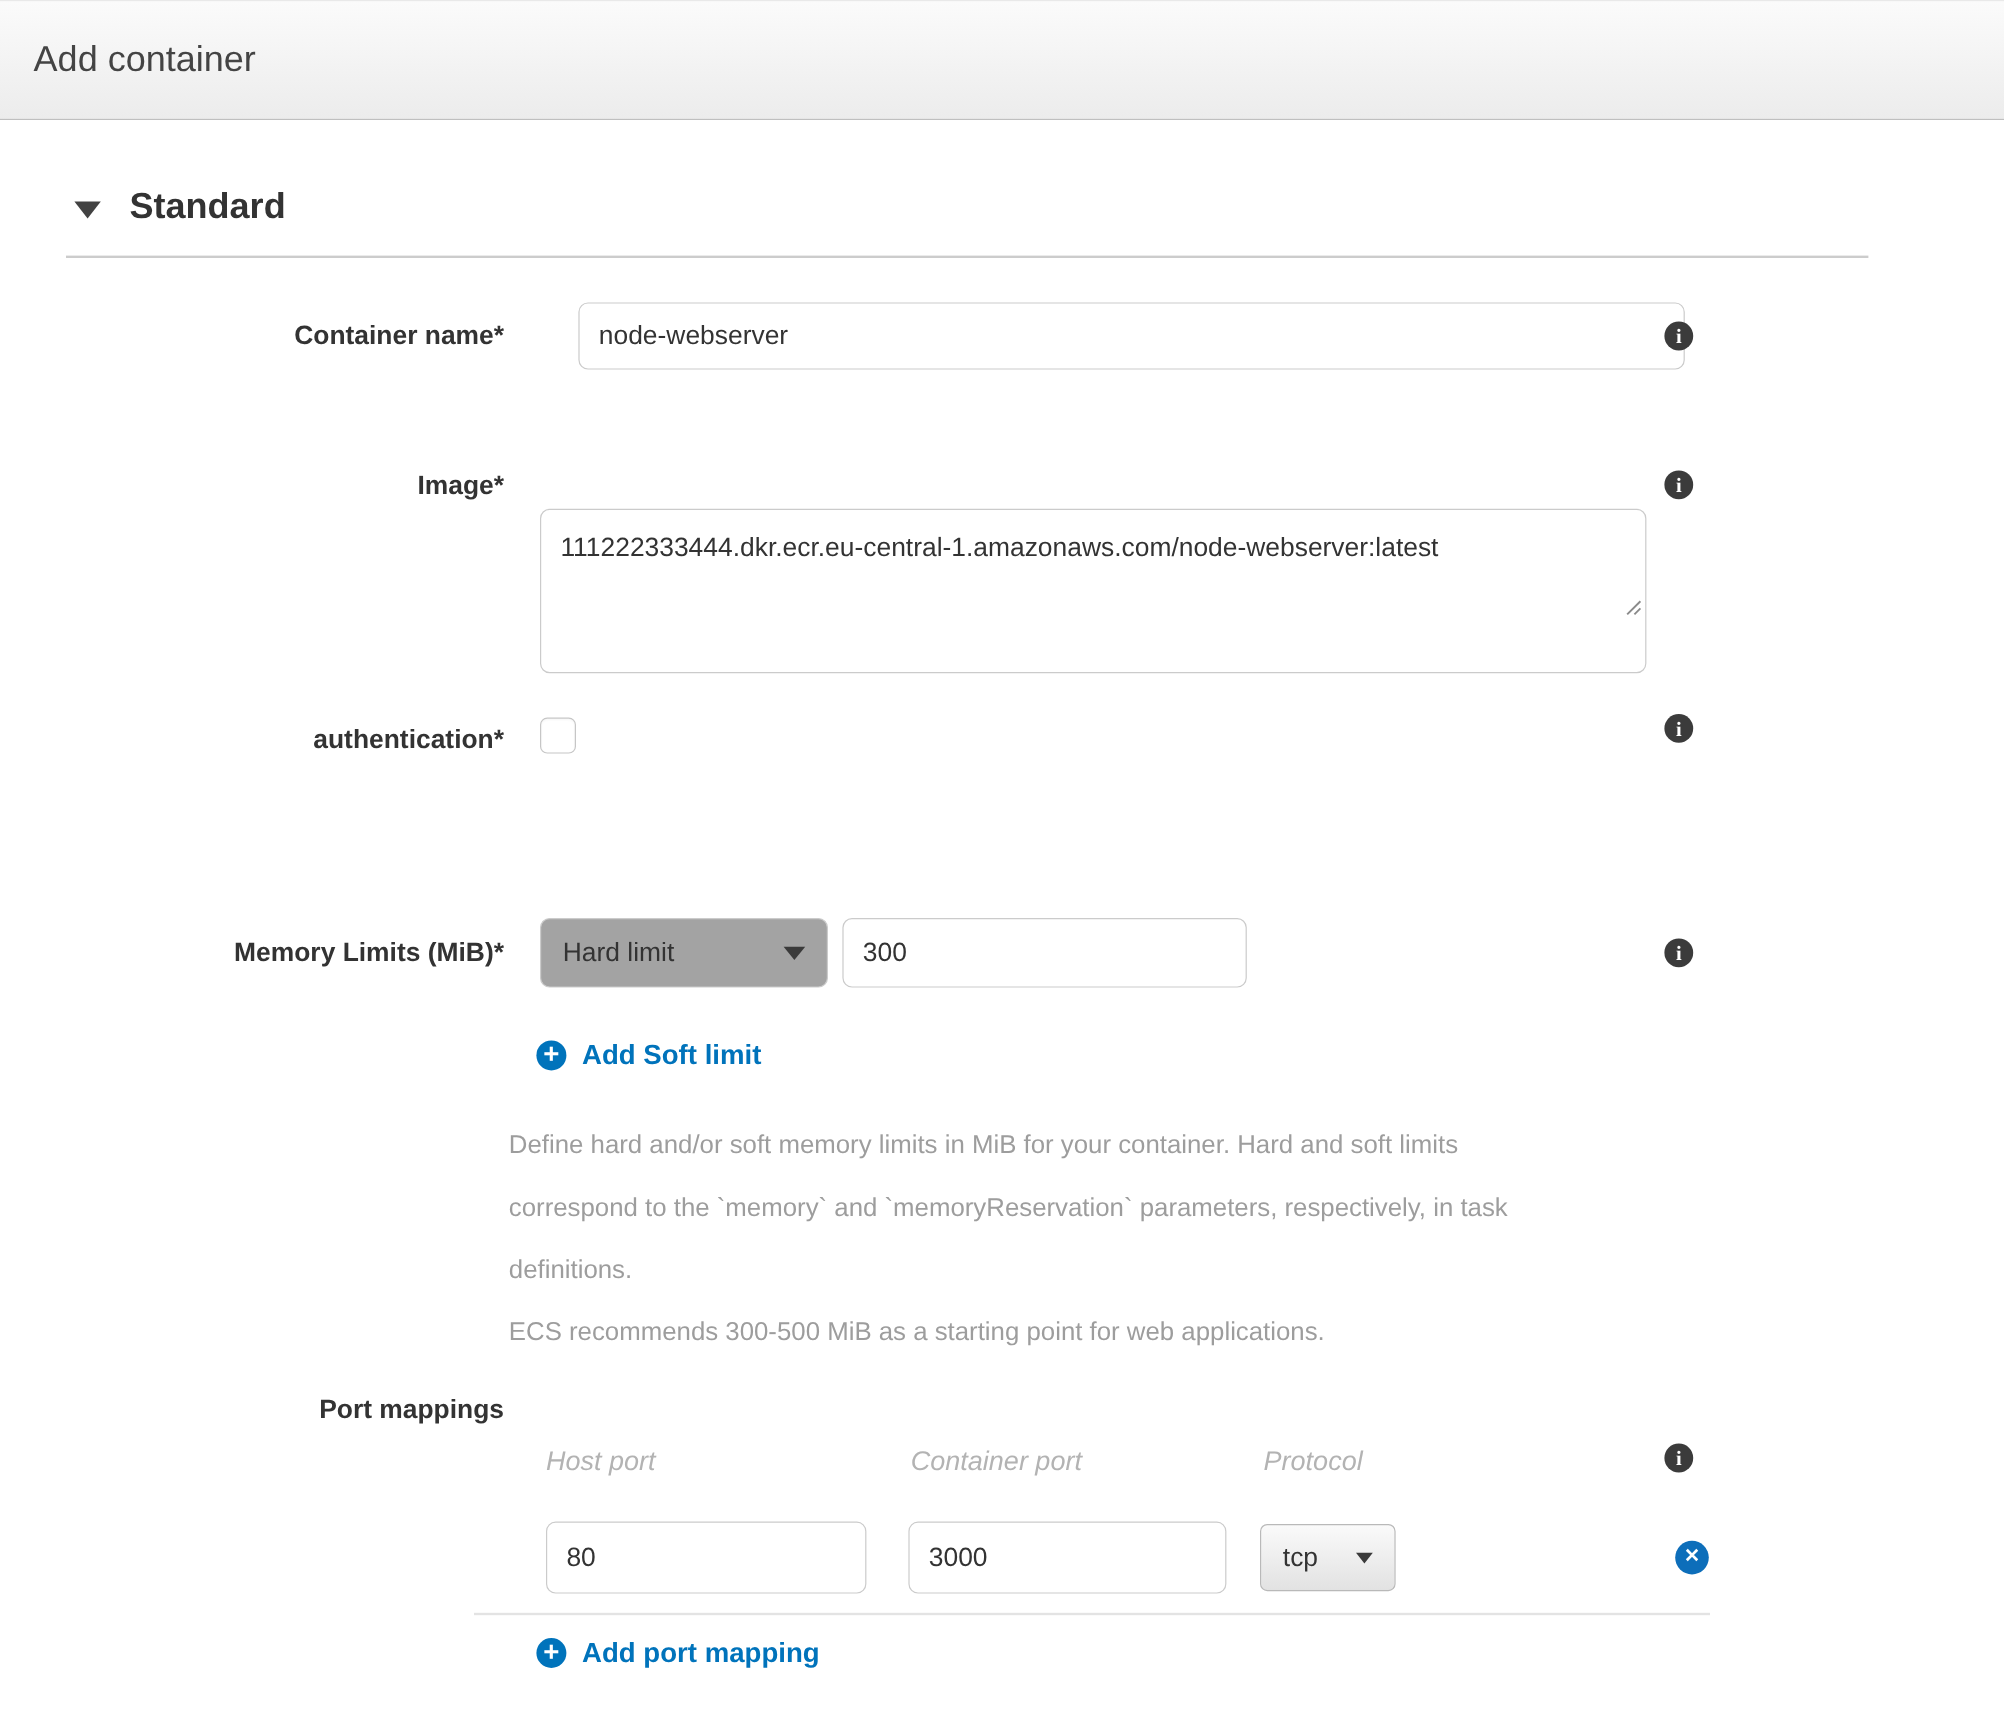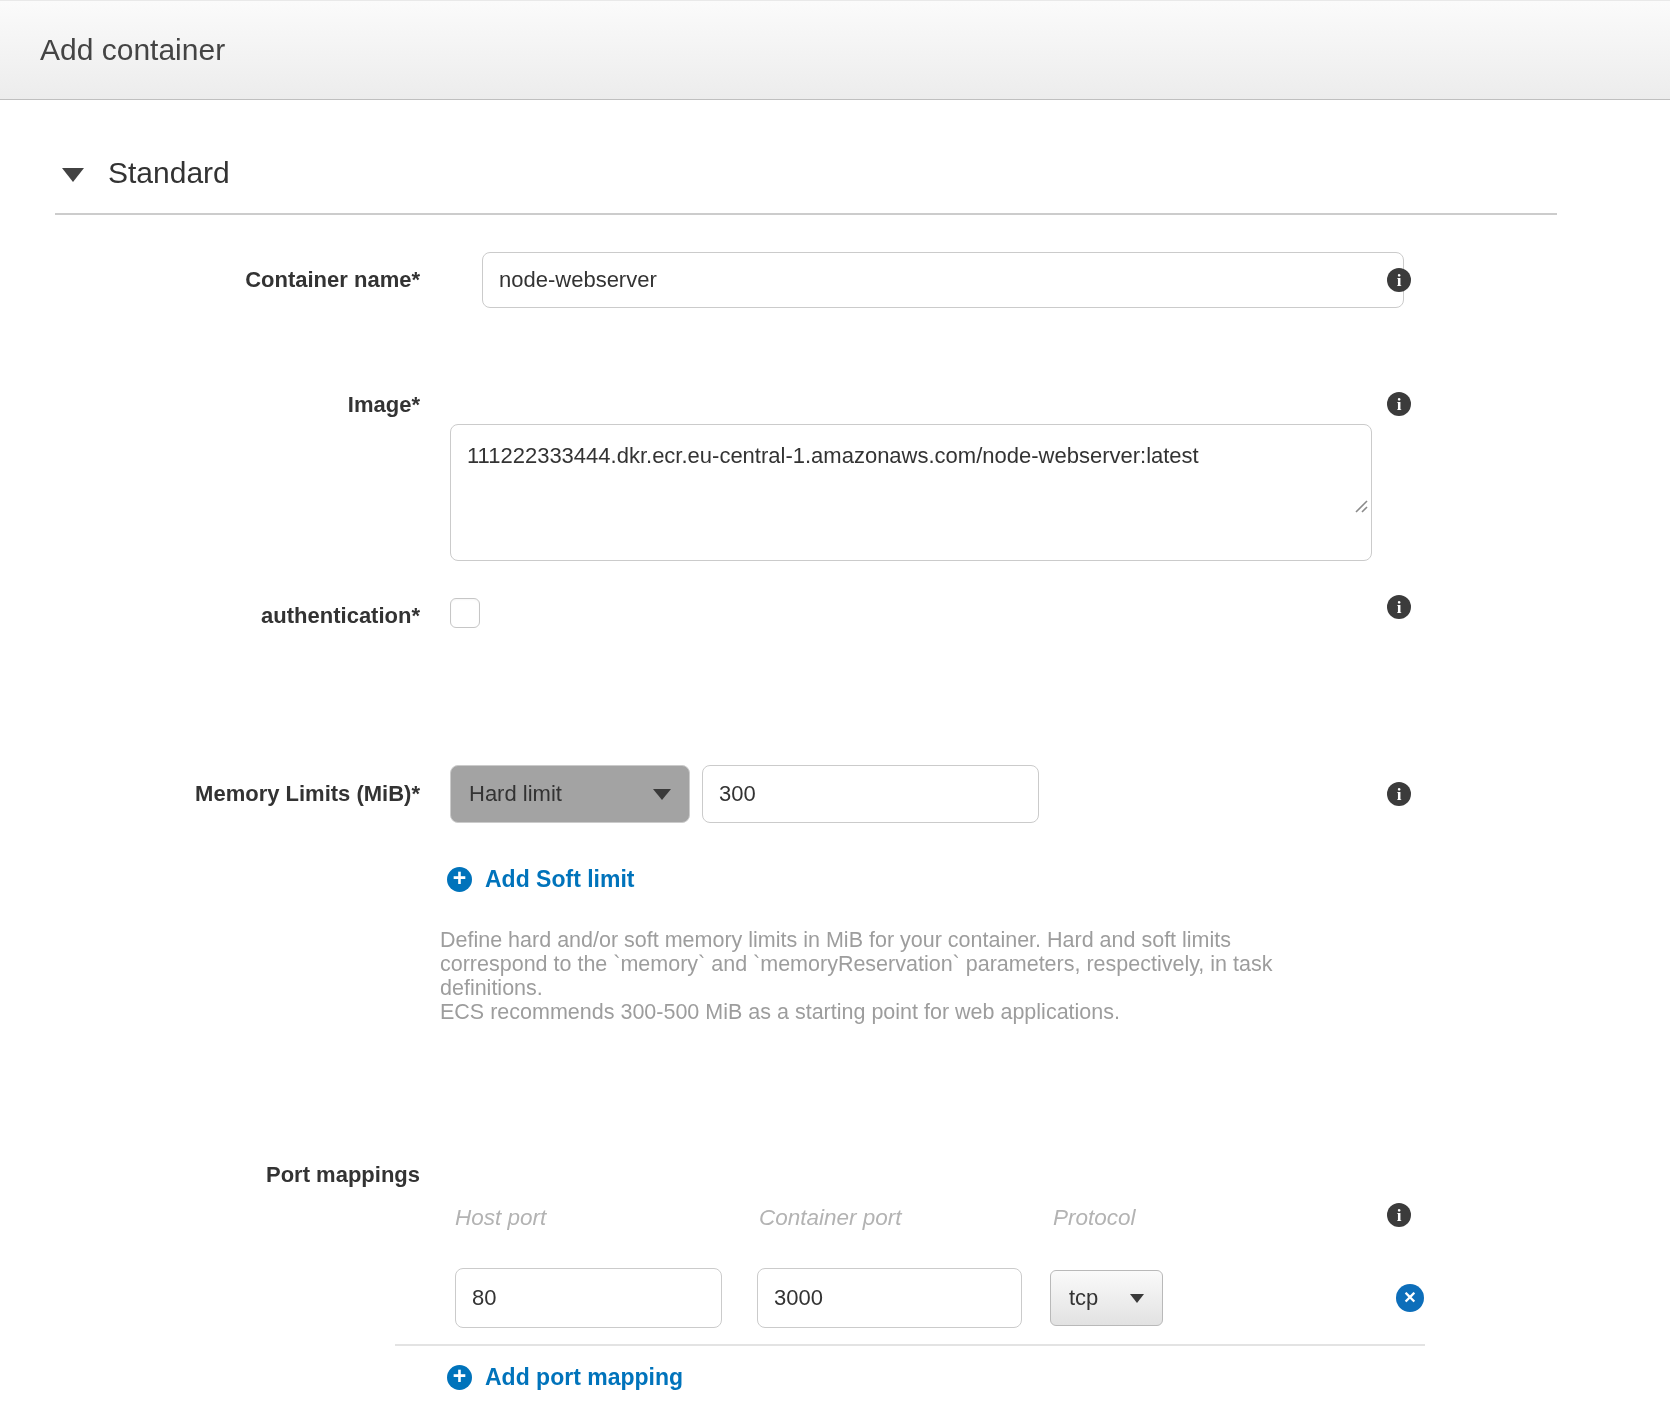--- a/index.html
+++ b/index.html
@@ -6,31 +6,31 @@
   html, body { background: #fff; }
   body { width: 1670px; height: 1428px; font-family: "Liberation Sans", sans-serif; color: #333; overflow: hidden; }
   .page { position: relative; width: 1670px; height: 1428px; background: #fff; }
 
   
   .modal-header {
     position: absolute; top: 0; left: 0; width: 1670px; height: 100px;
     background: linear-gradient(#fbfbfb, #ececec);
     border-bottom: 1px solid #bfbfbf;
     border-top: 1px solid #e9e9e9;
-    display: flex; align-items: center; padding-left: 40px;
+    display: flex; align-items: center; padding-left: 28px;
   }
   .modal-title { font-size: 30px; color: #444; font-weight: 400; }
 
   
   .section-head { position: absolute; top: 156px; left: 62px; display: flex; align-items: center; }
   .caret-down {
     width: 0; height: 0; border-left: 11px solid transparent; border-right: 11px solid transparent;
     border-top: 14px solid #424242; margin-right: 24px; margin-top: 4px;
   }
-  .section-title { font-size: 30px; color: #333; font-weight: 400; }
+  .section-title { font-size: 30px; color: #333; font-weight: 700; }
   .section-divider { position: absolute; top: 213px; left: 55px; width: 1502px; height: 2px; background: #cccccc; }
 
   
   .flabel { position: absolute; left: 0; width: 420px; text-align: right; font-weight: bold; font-size: 22px; color: #333; }
   .vcenter-56 { height: 56px; display: flex; align-items: center; justify-content: flex-end; }
   .vcenter-58 { height: 58px; display: flex; align-items: center; justify-content: flex-end; }
   .text-input {
     position: absolute; border: 1px solid #cbcbcb; border-radius: 8px; background: #fff;
     font-family: "Liberation Sans", sans-serif; font-size: 22px; color: #333; padding: 0 16px; outline: none;
   }
@@ -52,21 +52,21 @@
     position: absolute; width: 30px; height: 30px; border: 1px solid #c6c6c6; border-radius: 6px;
     background: #fff; box-shadow: inset 0 1px 2px rgba(0,0,0,0.04); cursor: pointer;
   }
   .blue-link { position: absolute; display: flex; align-items: center; cursor: pointer; }
   .plus-icon {
     width: 25px; height: 25px; border-radius: 50%; background: #0073bb; color: #fff;
     display: flex; align-items: center; justify-content: center; font-size: 23px; font-weight: bold;
     line-height: 1; margin-right: 13px; padding-bottom: 2px;
   }
   .blue-link .link-text { color: #0073bb; font-weight: bold; font-size: 23px; }
-  .help-text { position: absolute; left: 440px; width: 900px; font-size: 21.5px; line-height: 24px; color: #9d9d9d; }
+  .help-text { position: absolute; left: 424px; width: 900px; font-size: 21.5px; line-height: 52px; color: #9d9d9d; }
   .col-header { position: absolute; top: 1205px; font-size: 22.5px; font-style: italic; color: #b3b3b3; }
   .x-icon {
     position: absolute; width: 28px; height: 28px; border-radius: 50%; background: #0d6eba; color: #fff;
     display: flex; align-items: center; justify-content: center; font-size: 16px; font-weight: bold;
     cursor: pointer; line-height: 1;
   }
   .tcp-select {
     background: linear-gradient(#fafafa, #e2e2e2); border: 1px solid #b9b9b9; border-radius: 6px;
   }
   .tcp-select .select-caret { border-left-width: 7px; border-right-width: 7px; border-top-width: 9px; }

